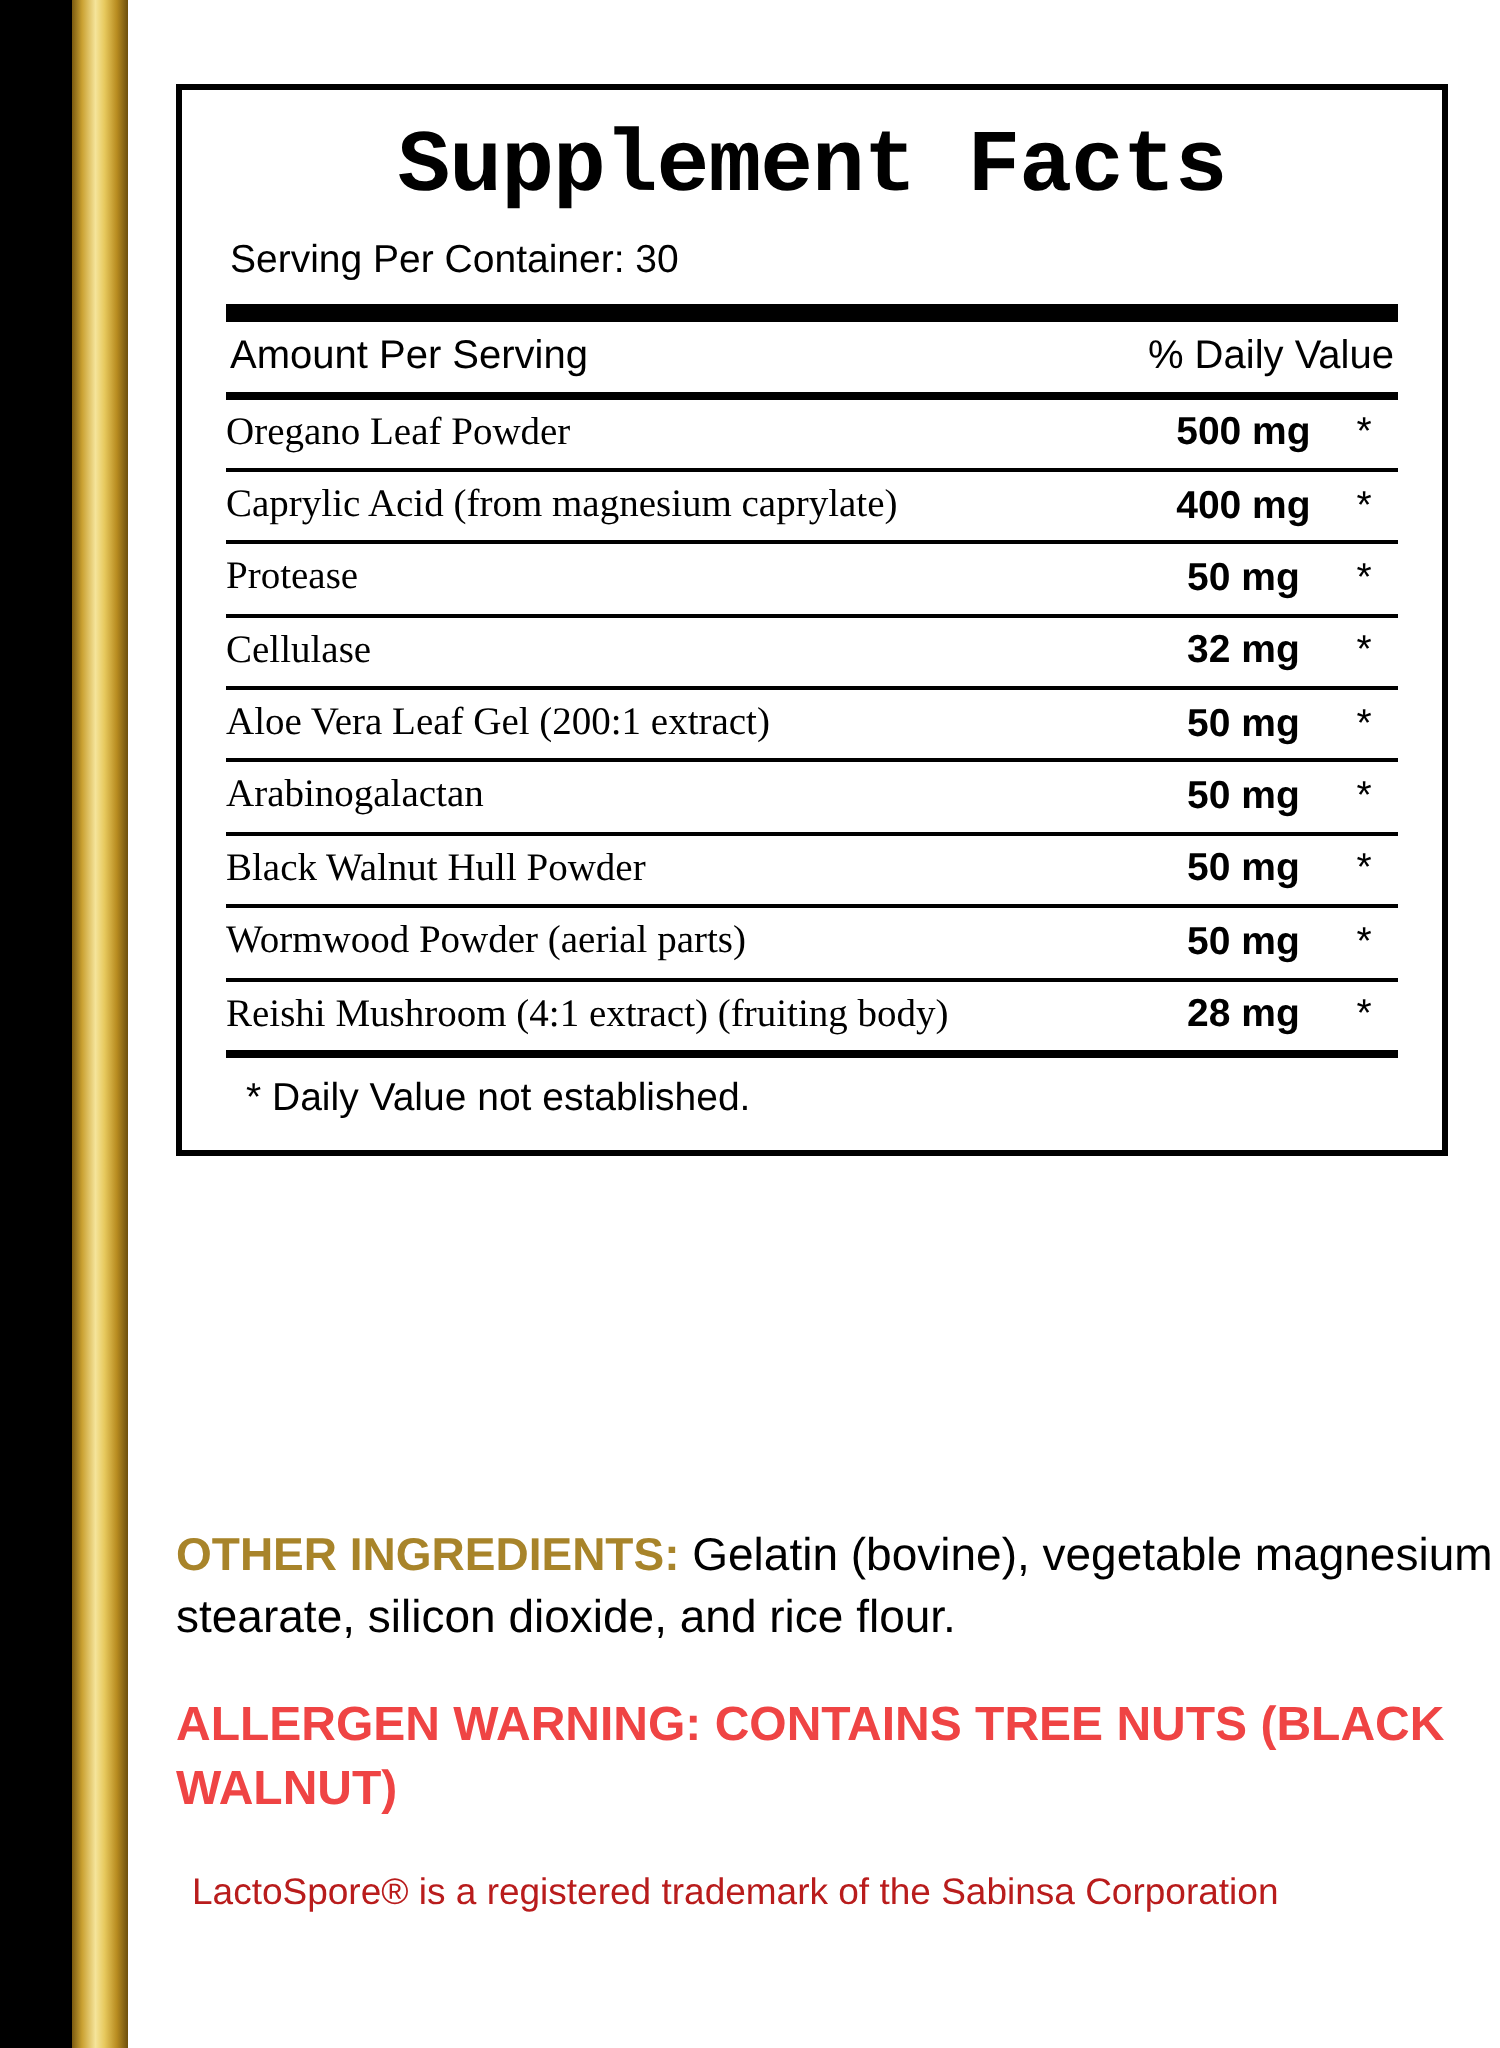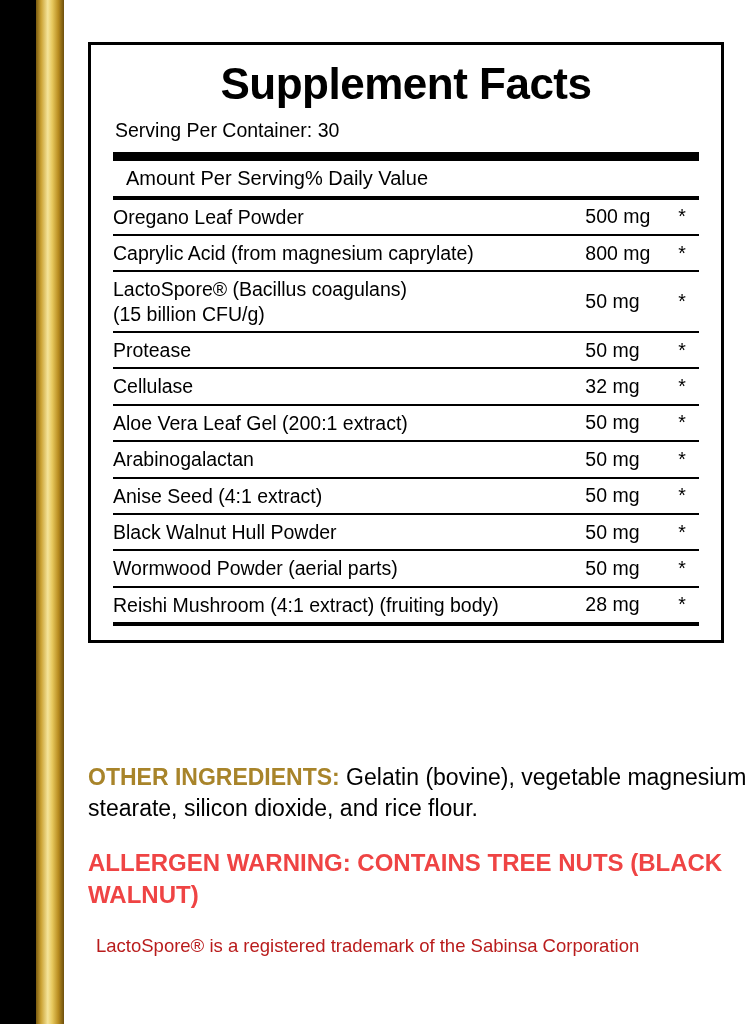--- a/index.html
+++ b/index.html
@@ -63,20 +63,21 @@
   }
 
   .sf-title {
     text-align: center;
     font-size: 44px;
     font-weight: bold;
     letter-spacing: -0.5px;
     line-height: 1.05;
     margin: 6px 0 10px 0;
     color: #000;
+    font-family: Liberation Mono, monospace;
   }
 
   .serving-line {
     font-size: 19.5px;
     color: #000;
     line-height: 1.35;
     margin-left: 2px;
   }
 
   .rule-thick {
@@ -84,51 +85,53 @@
     background: #000;
     margin-top: 8px;
   }
   .rule-medium {
     height: 4px;
     background: #000;
   }
 
   .amount-row {
     display: flex;
+    justify-content: space-between;
     align-items: baseline;
     font-size: 20px;
     padding: 6px 2px 6px 2px;
     color: #000;
-    margin-left: 11px;
   }
 
   table.sf-table {
     width: 100%;
     border-collapse: collapse;
     font-size: 19.5px;
     color: #000;
   }
   table.sf-table td {
     vertical-align: middle;
     padding: 5px 0 5px 0;
     border-bottom: 2px solid #000;
   }
   table.sf-table tr:last-child td {
     border-bottom: none;
     margin-left: 40px;
   }
   td.nutrient {
     padding-left: 4px;
     line-height: 1.25;
+    font-family: Liberation Serif, serif;
   }
   td.amount {
-    text-align: left;
+    text-align: center;
     white-space: nowrap;
     padding-left: 10px;
     padding-right: 6px;
+    font-weight: bold;
   }
   td.dv {
     text-align: center;
     width: 34px;
     white-space: nowrap;
   }
 
   .footnote {
     font-size: 19.5px;
     color: #000;
@@ -192,26 +195,21 @@
 
     <table class="sf-table">
       <tbody id="sf-body">
           <tr>
             <td class="nutrient">Oregano Leaf Powder</td>
             <td class="amount">500 mg</td>
             <td class="dv">*</td>
           </tr>
           <tr>
             <td class="nutrient">Caprylic Acid (from magnesium caprylate)</td>
-            <td class="amount">800 mg</td>
-            <td class="dv">*</td>
-          </tr>
-          <tr>
-            <td class="nutrient">LactoSpore® (Bacillus coagulans)<br>(15 billion CFU/g)</td>
-            <td class="amount">50 mg</td>
+            <td class="amount">400 mg</td>
             <td class="dv">*</td>
           </tr>
           <tr>
             <td class="nutrient">Protease</td>
             <td class="amount">50 mg</td>
             <td class="dv">*</td>
           </tr>
           <tr>
             <td class="nutrient">Cellulase</td>
             <td class="amount">32 mg</td>
@@ -221,44 +219,40 @@
             <td class="nutrient">Aloe Vera Leaf Gel (200:1 extract)</td>
             <td class="amount">50 mg</td>
             <td class="dv">*</td>
           </tr>
           <tr>
             <td class="nutrient">Arabinogalactan</td>
             <td class="amount">50 mg</td>
             <td class="dv">*</td>
           </tr>
           <tr>
-            <td class="nutrient">Anise Seed (4:1 extract)</td>
-            <td class="amount">50 mg</td>
-            <td class="dv">*</td>
-          </tr>
-          <tr>
             <td class="nutrient">Black Walnut Hull Powder</td>
             <td class="amount">50 mg</td>
             <td class="dv">*</td>
           </tr>
           <tr>
             <td class="nutrient">Wormwood Powder (aerial parts)</td>
             <td class="amount">50 mg</td>
             <td class="dv">*</td>
           </tr>
           <tr>
             <td class="nutrient">Reishi Mushroom (4:1 extract) (fruiting body)</td>
             <td class="amount">28 mg</td>
             <td class="dv">*</td>
           </tr>
         </tbody>
     </table>
 
     <div class="rule-medium"></div>
 
+    <div class="footnote">* Daily Value not established.</div>
 
   </div>
 
   <div class="below">
     <p class="other-ing">
       <span class="hdr-gold">OTHER INGREDIENTS:</span><span> Gelatin (bovine), vegetable magnesium stearate, silicon dioxide, and rice flour.</span>
     </p>
 
     <p class="allergen">ALLERGEN WARNING: CONTAINS TREE NUTS (BLACK WALNUT)</p>
 

